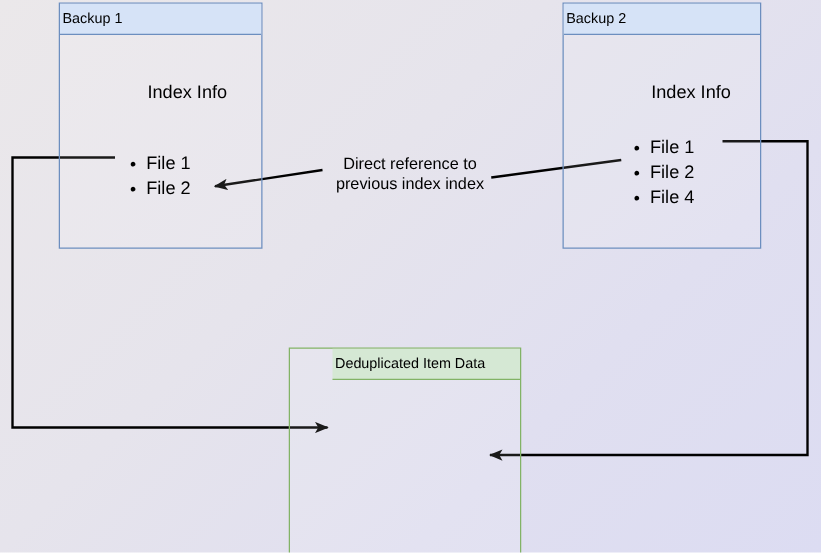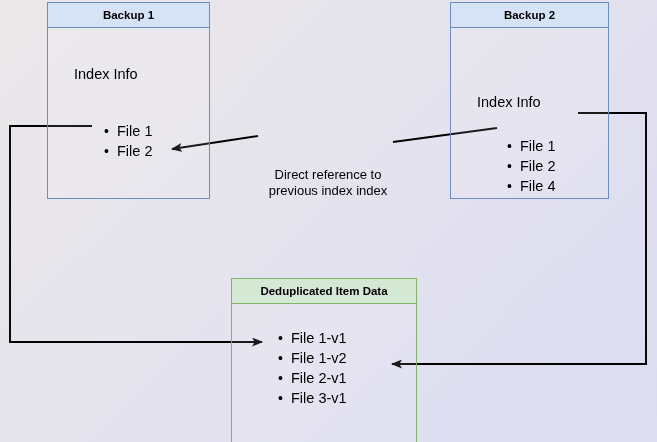--- a/index.html
+++ b/index.html
@@ -27,56 +27,56 @@
     box-sizing: border-box;
     border: 1.5px solid #6c8ebf;
     background: rgba(255,255,255,0.10);
     display: flex;
     flex-direction: column;
   }
   .node .node-header {
     box-sizing: border-box;
     border-bottom: 1.5px solid #6c8ebf;
     background: #d6e3f7;
-    text-align: center;
     font-size: 11.5px;
-    font-weight: bold;
+    font-weight: normal;
     color: #000;
     line-height: 14px;
     padding: 5px 2px 5px 2px;
   }
   .node .node-body {
     position: relative;
     flex: 1 1 auto;
   }
 
   .node.green {
     border-color: #82b366;
   }
   .node.green .node-header {
     border-bottom-color: #82b366;
     background: #d5e8d4;
+    margin-left: 34px;
   }
 
   
   .caption {
     position: absolute;
     font-size: 14.5px;
     color: #000;
     line-height: 17px;
     white-space: nowrap;
+    margin-left: 44px;
   }
   .center-label {
     position: absolute;
     font-size: 13px;
     line-height: 16px;
     color: #000;
     text-align: center;
     white-space: nowrap;
-    margin-top: 44px;
   }
 
   
   .bullets {
     position: absolute;
     margin: 0;
     padding: 0 0 0 17px;
     list-style: none;
     font-size: 14.5px;
     line-height: 20px;
@@ -129,42 +129,34 @@
     <div class="node-header">Backup 1</div>
     <div class="node-body">
       <div class="caption" style="left:26px; top:38px;">Index Info</div>
       <ul class="bullets" style="left:52px; top:93px;">
         <li>File 1</li>
         <li>File 2</li>
       </ul>
     </div>
   </div>
 
-  <div class="node" style="left:450px; top:2px; width:159px; height:197px;gap:28px;">
+  <div class="node" style="left:450px; top:2px; width:159px; height:197px;">
     <div class="node-header">Backup 2</div>
     <div class="node-body">
       <div class="caption" style="left:26px; top:38px;">Index Info</div>
       <ul class="bullets" style="left:52px; top:80px;">
         <li>File 1</li>
         <li>File 2</li>
         <li>File 4</li>
       </ul>
     </div>
   </div>
 
   <div class="node green" style="left:231px; top:278px; width:186px; height:166px;">
     <div class="node-header">Deduplicated Item Data</div>
-    <div class="node-body">
-      <ul class="bullets" style="left:42px; top:24px;">
-        <li>File 1-v1</li>
-        <li>File 1-v2</li>
-        <li>File 2-v1</li>
-        <li>File 3-v1</li>
-      </ul>
-    </div>
   </div>
 
   <div class="center-label" style="left:246px; top:123px; width:164px;">
     <div>Direct reference to</div>
     <div>previous index index</div>
   </div>
 
 </div>
 
 </body></html>

